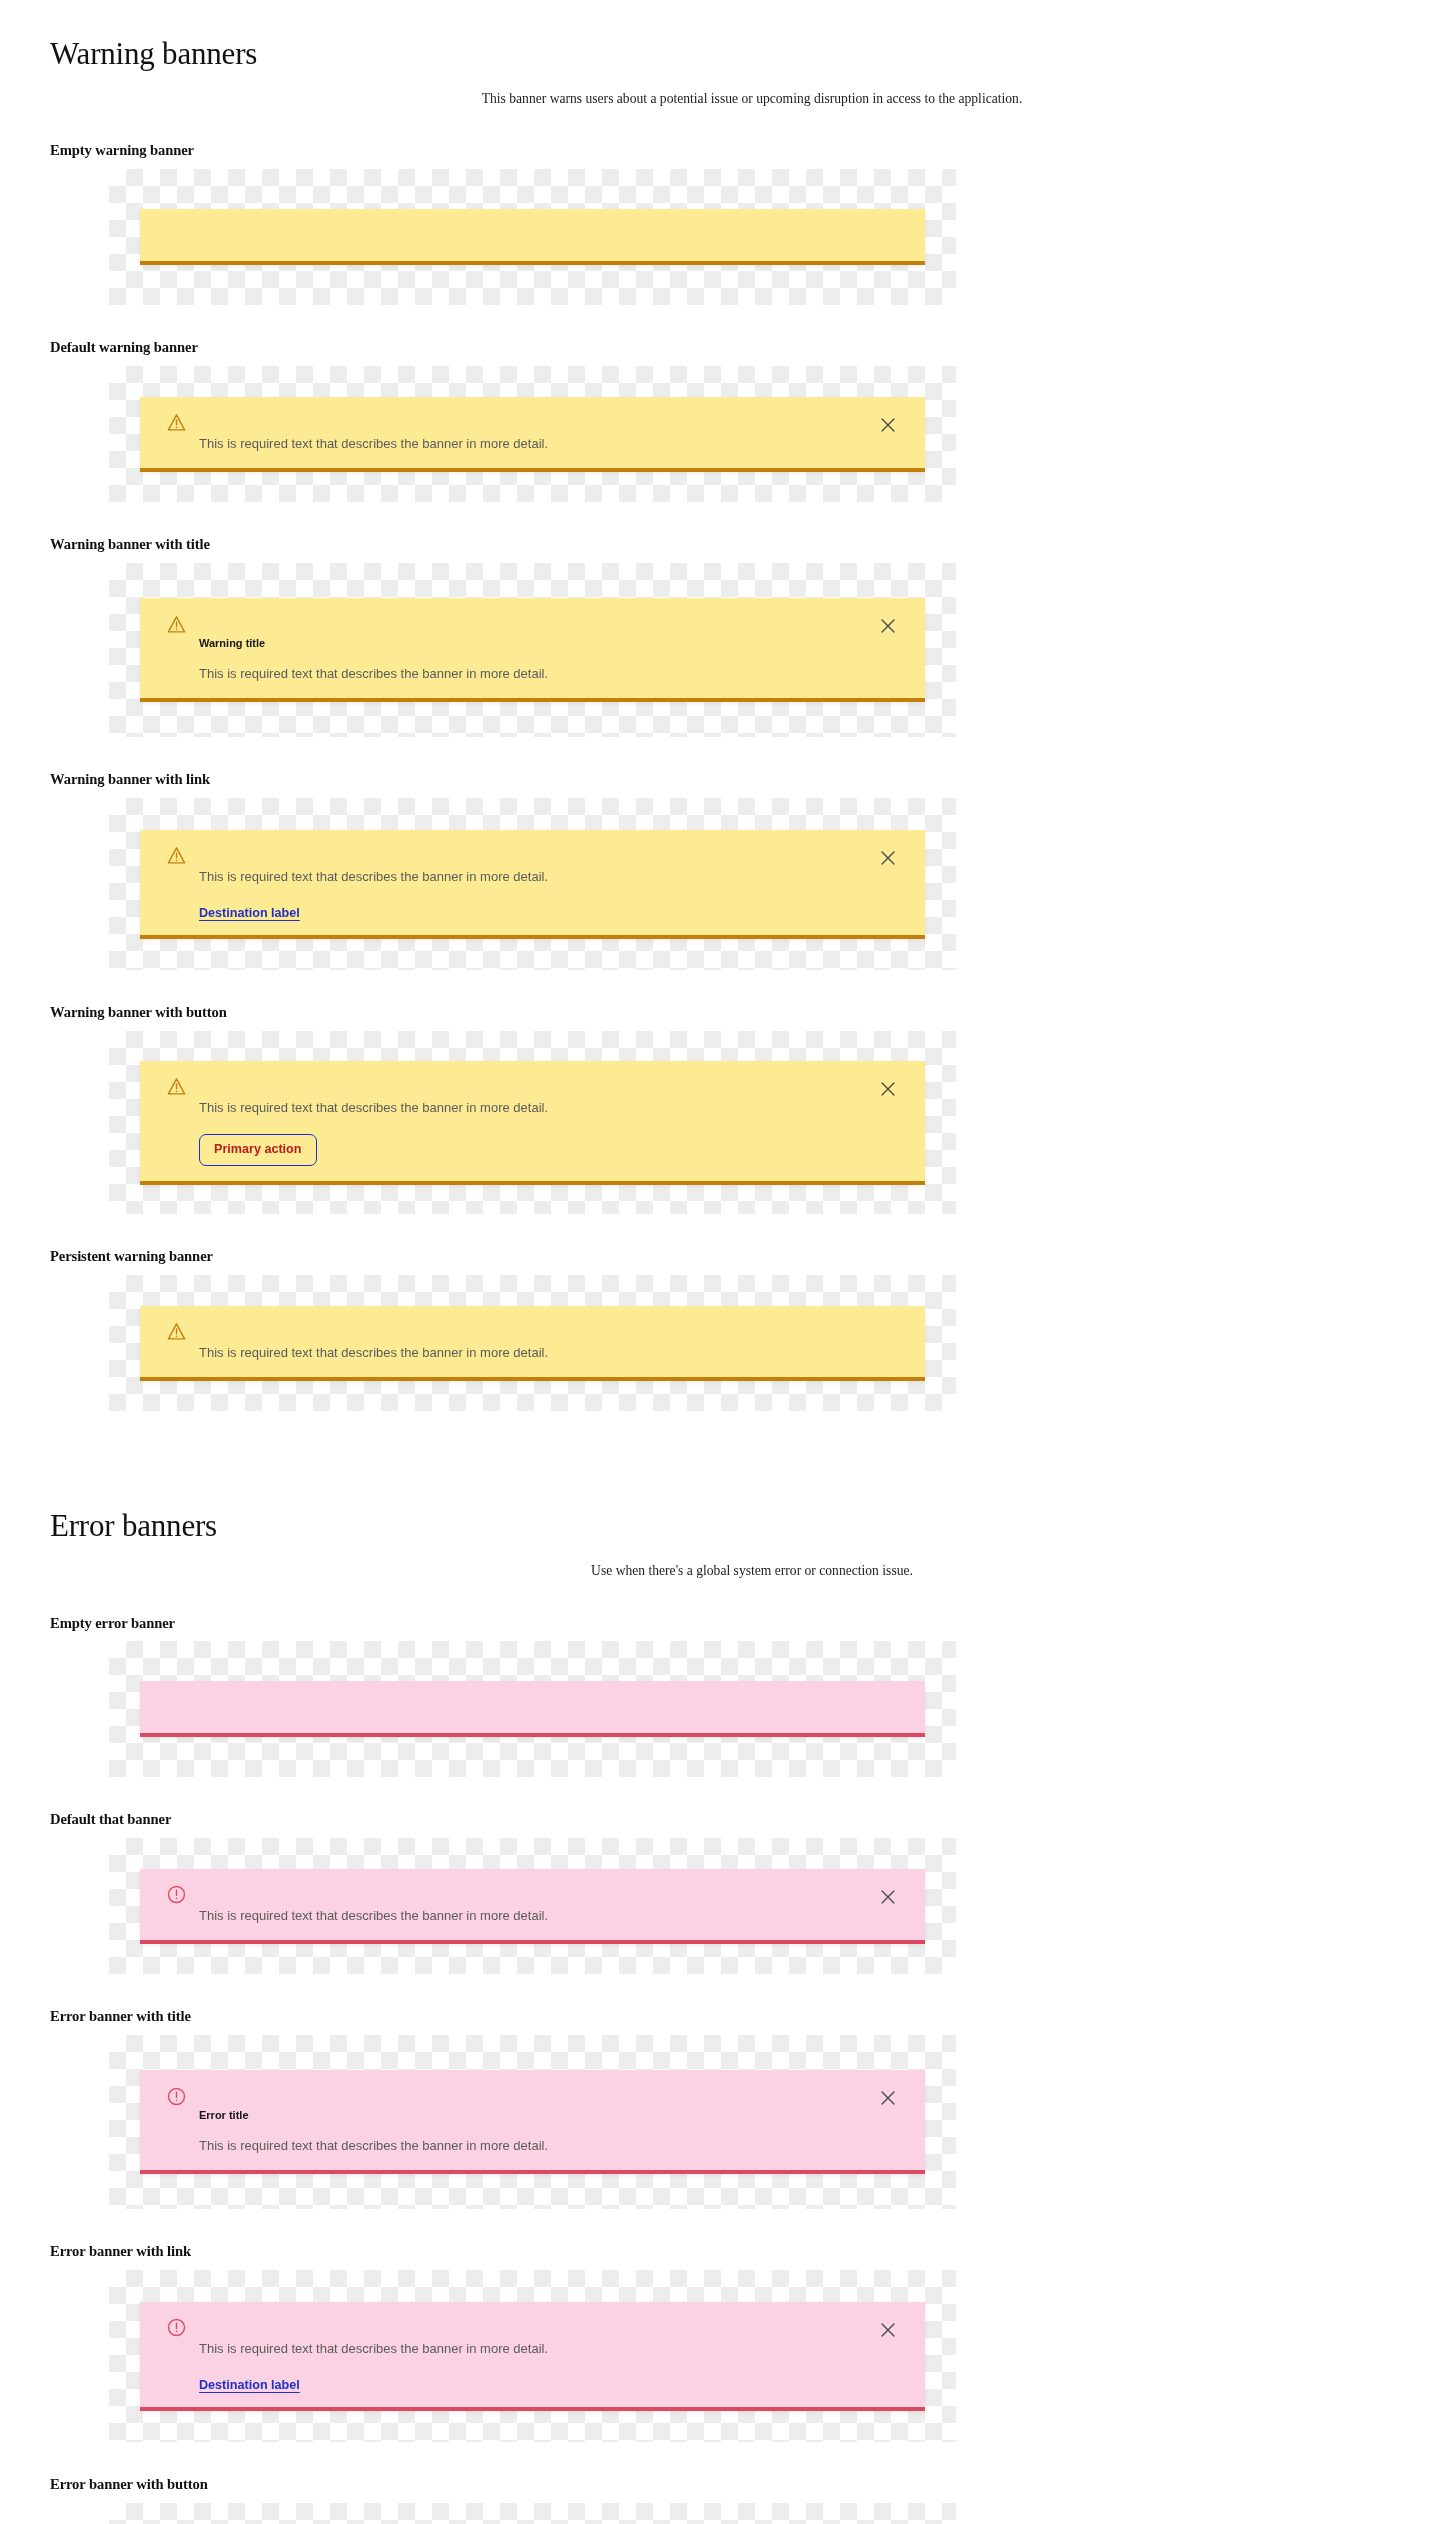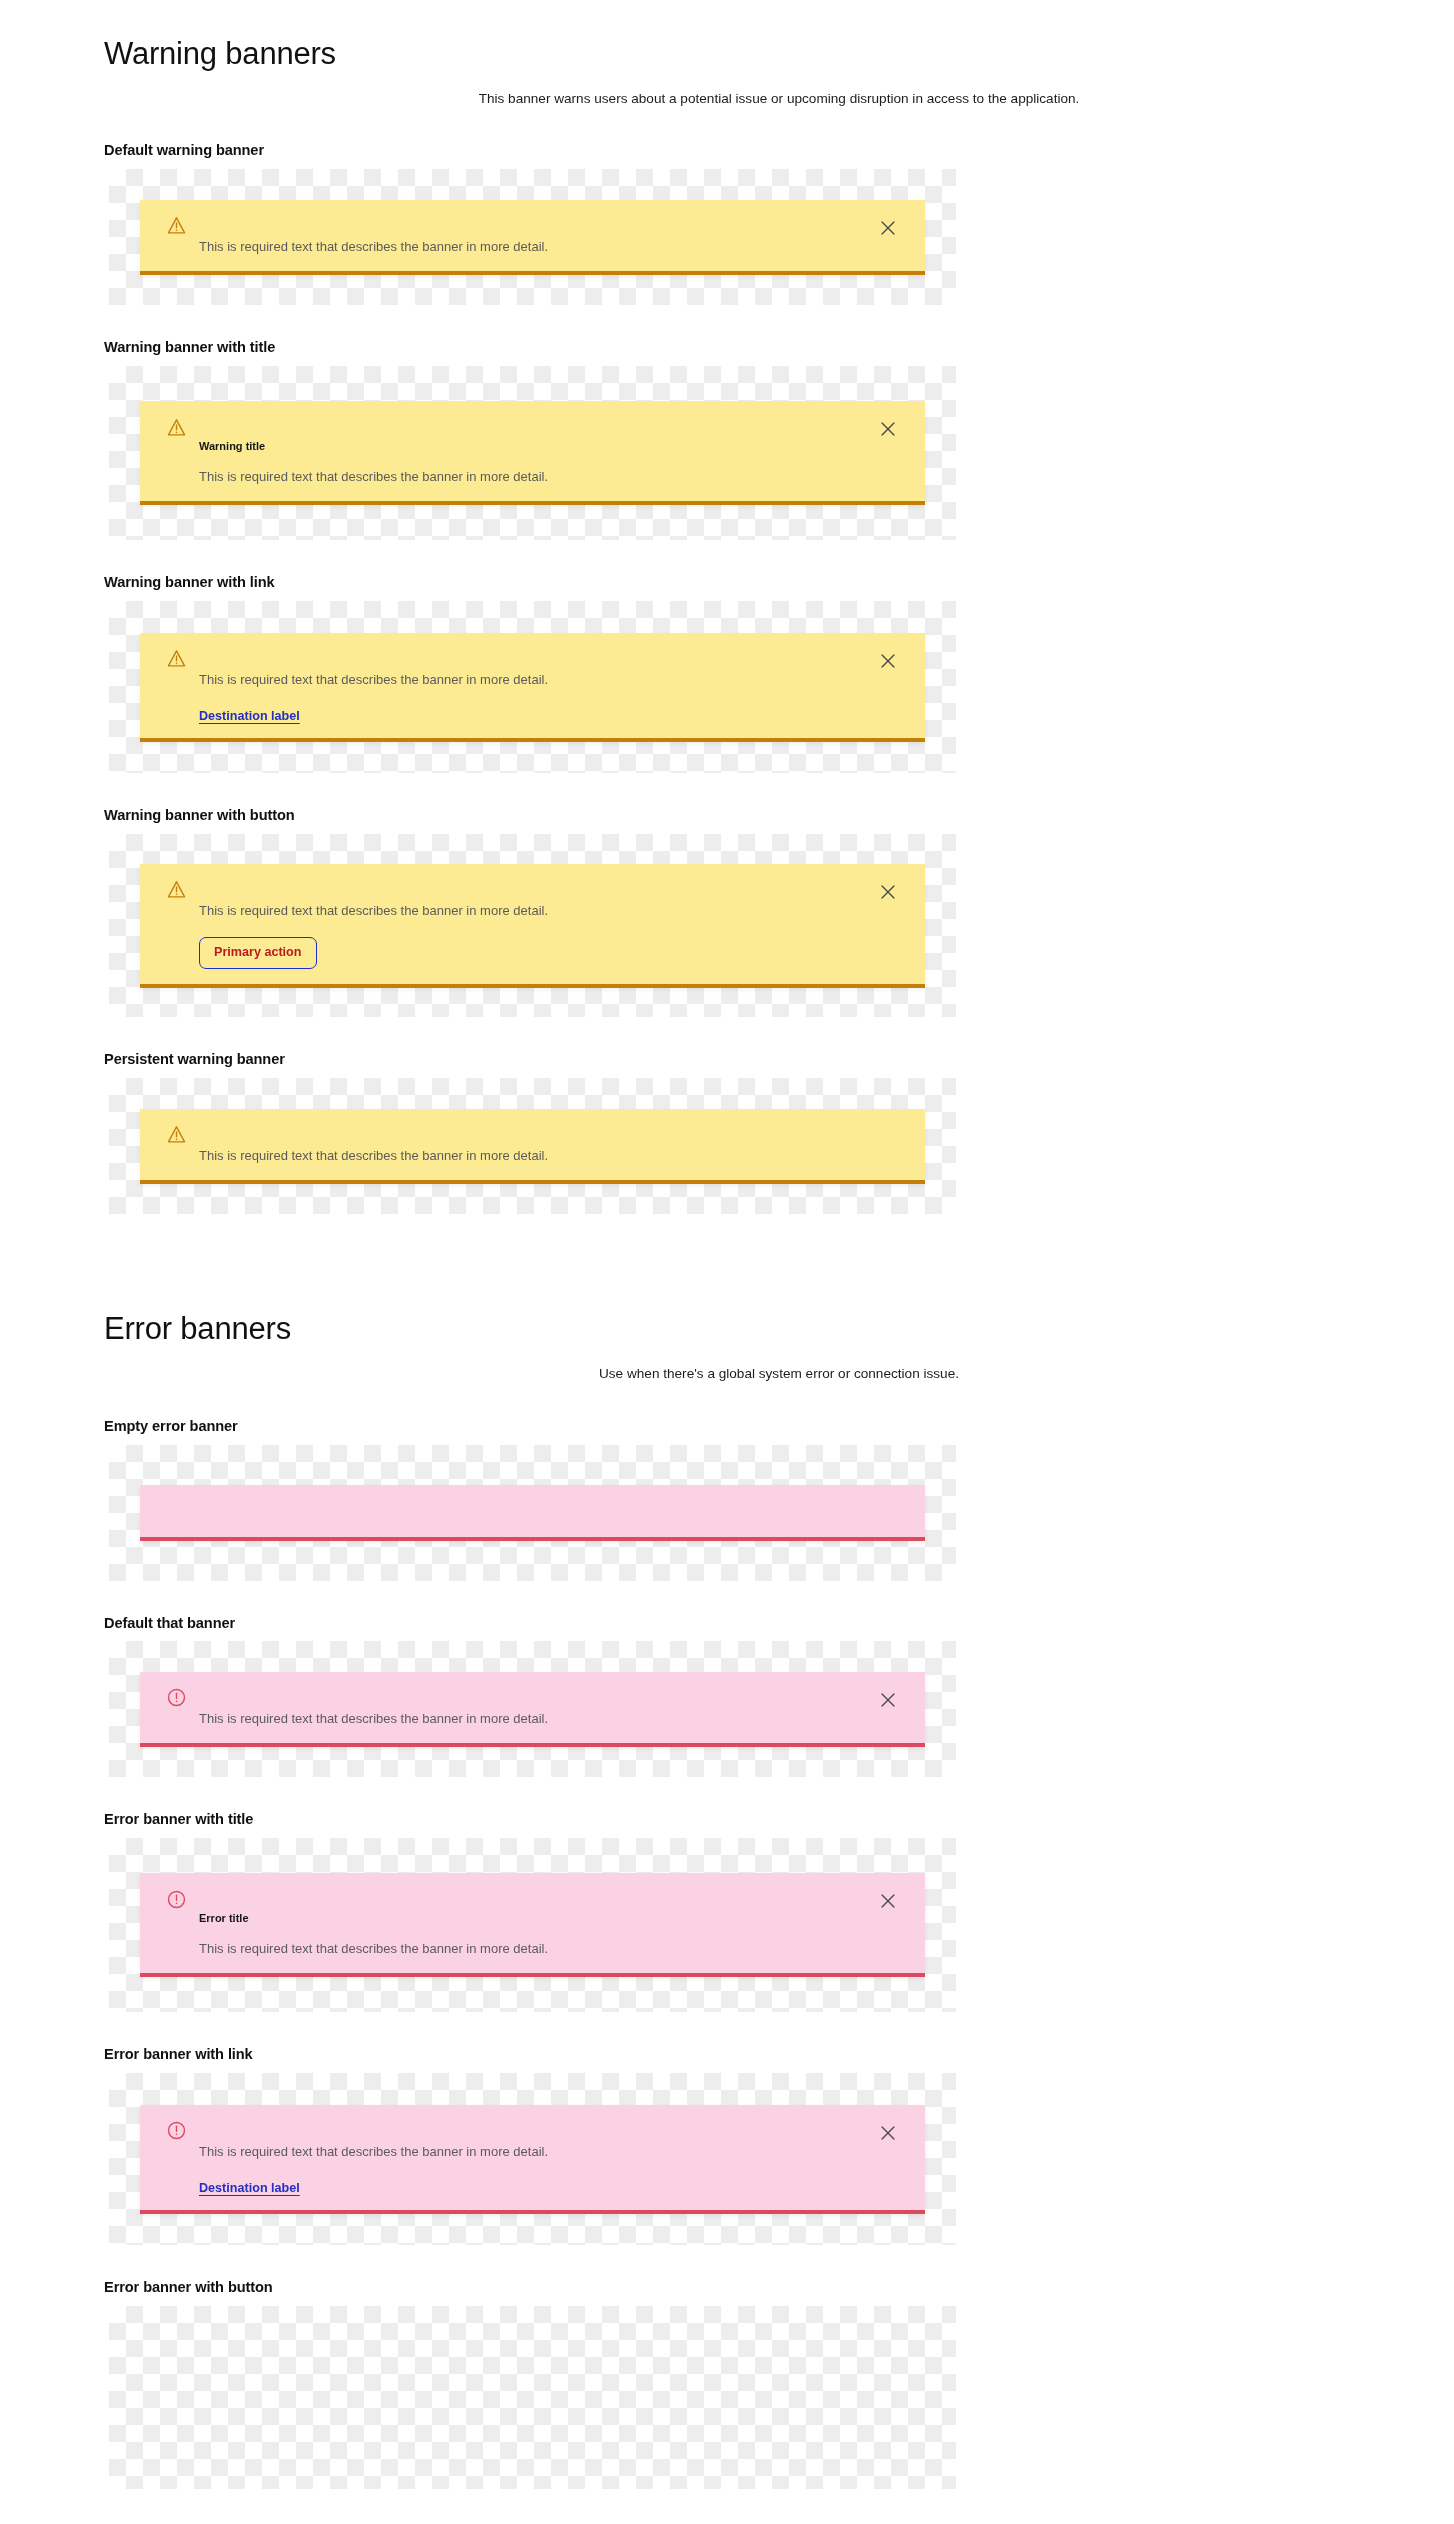--- a/index.html
+++ b/index.html
@@ -14,21 +14,22 @@
   .page {
     width: 1454px;
     min-height: 3004px;
     background: #ffffff;
     padding: 0;
     position: relative;
   }
 
   
   .section {
-    padding-left: 104px;
+    padding-left: 50px;
+    font-family: Liberation Serif, serif;
   }
 
   .section-title {
     font-size: 31px;
     font-weight: 400;
     color: #111111;
     letter-spacing: -0.2px;
     line-height: 1.15;
     padding-top: 36px;
   }
@@ -171,20 +172,30 @@
 
 <div class="page">
   <div id="sections-root">
       <div>
         <div class="section">
           <h1 class="section-title">Warning banners</h1>
           <p class="section-desc">This banner warns users about a potential issue or upcoming disruption in access to the application.</p>
         </div>
         <div>
           <div class="section">
+            <h2 class="variant-title">Empty warning banner</h2>
+          </div>
+          <div class="checker" style="height: 136px;">
+            <div class="banner warning empty">
+              <div class="banner-body"></div>
+            </div>
+          </div>
+        </div>
+        <div>
+          <div class="section">
             <h2 class="variant-title">Default warning banner</h2>
           </div>
           <div class="checker" style="height: 136px;">
             <div class="banner warning">
               <div class="banner-body">
                 <span class="banner-icon">
                   <svg viewBox="0 0 24 24" fill="none" xmlns="http://www.w3.org/2000/svg">
                     <path d="M12 3.2 L21.2 20.4 L2.8 20.4 Z" stroke="#c47f0a" stroke-width="1.6" stroke-linejoin="round" fill="none"></path>
                     <path d="M12 9.2 V14.6" stroke="#c47f0a" stroke-width="1.6" stroke-linecap="round"></path>
                     <circle cx="12" cy="17.5" r="0.95" fill="#c47f0a"></circle>

